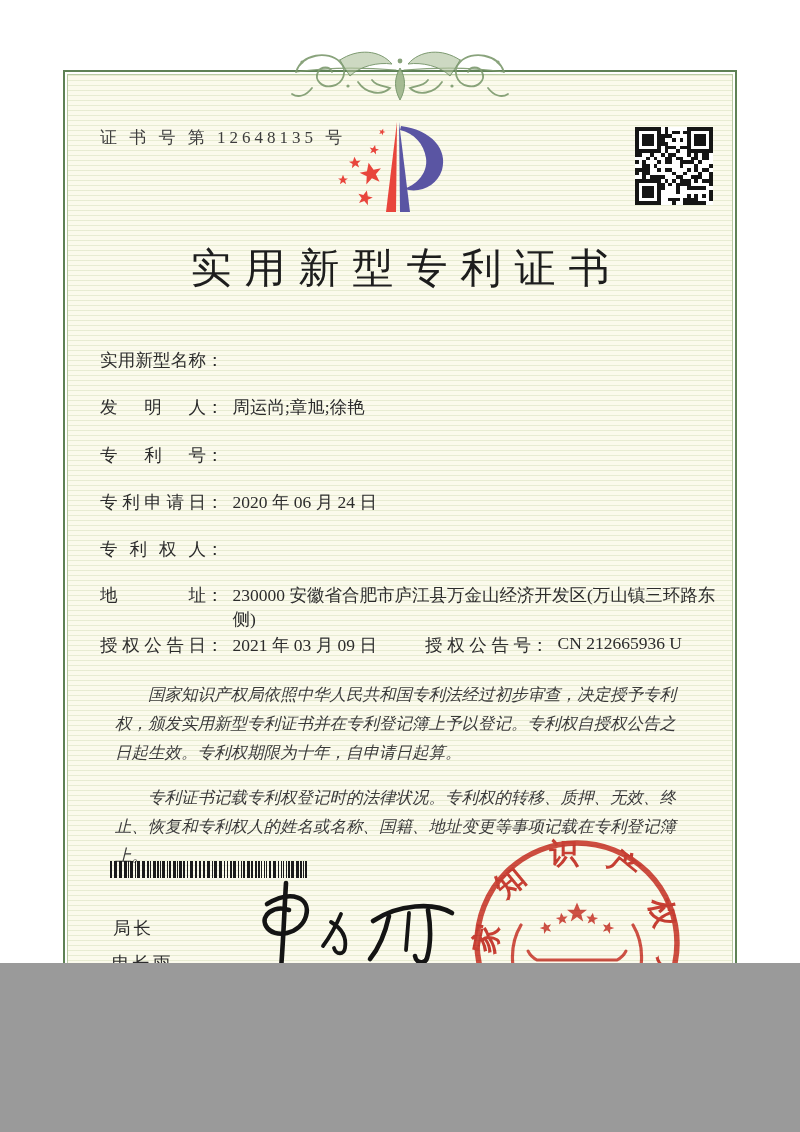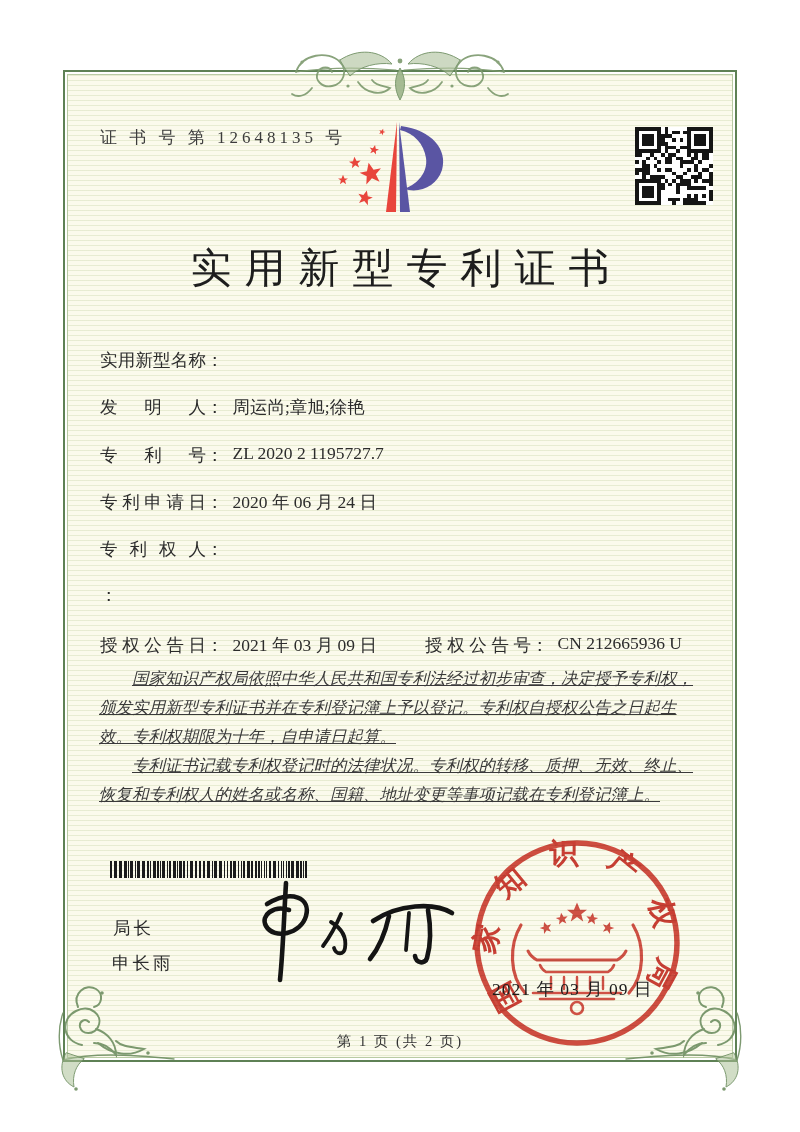--- a/index.html
+++ b/index.html
@@ -1,16 +1,16 @@
 <!DOCTYPE html>
 <html><head>
 <meta charset="utf-8">
 <style>
   html,body{margin:0;padding:0;background:#9a9a9a;}
-  .page{position:relative;width:800px;height:1132px;margin:0 auto;background:#ffffff;
+  .page{position:relative;width:800px;height:963px;margin:0 auto;background:#ffffff;
         font-family:"Liberation Serif","DejaVu Serif",serif;overflow:hidden;color:#2c2c2c;}
   
   .frame{position:absolute;left:63px;top:70px;width:670px;height:988px;border:2px solid #5e8155;}
   .frame-inner{position:absolute;left:2px;top:2px;right:2px;bottom:2px;border:1px solid #b9cba4;
         background:repeating-linear-gradient(180deg, rgba(186,203,150,.30) 0px, rgba(186,203,150,.30) 1px,
                    rgba(0,0,0,0) 1px, rgba(0,0,0,0) 5px), #fbfaec;}
   .orn{position:absolute;opacity:.9;}
   .cert-no{position:absolute;left:100px;top:126px;font-size:17px;letter-spacing:4px;color:#3c3c3c;}
   .logo{position:absolute;left:334px;top:116px;}
   .qr{position:absolute;left:635px;top:127px;width:78px;height:78px;background:#fff;}
@@ -18,21 +18,21 @@
   .title{position:absolute;top:241px;left:0;width:100%;text-align:center;font-size:41px;font-weight:500;
          letter-spacing:13px;text-indent:13px;color:#1d1d1d;}
   .row{position:absolute;left:100px;display:flex;font-size:17.5px;width:620px;}
   .lbl{display:inline-block;width:106px;text-align:justify;text-align-last:justify;white-space:nowrap;}
   .colon{margin-right:9px;}
   .val{flex:0 1 auto;}
   .val-address{width:486px;line-height:24px;}
   .grant2{position:absolute;left:325px;top:0;display:flex;}
   .paras{position:absolute;left:99px;top:664px;width:602px;font-size:16.5px;line-height:29px;
          font-style:italic;color:#3a3a3a;}
-  .paras p{margin:0;text-indent:2em;text-decoration:underline;}
+  .paras p{margin:16px;text-indent:2em;}
   .barcode{position:absolute;left:110px;top:861px;width:202px;height:17px;}
   .barcode i{position:absolute;top:0;height:17px;background:#1b1b1b;}
   .sig-title{position:absolute;left:113px;top:916px;font-size:17.5px;letter-spacing:3px;}
   .sig-name{position:absolute;left:112px;top:951px;font-size:17.5px;letter-spacing:3px;}
   .sig-svg{position:absolute;left:222px;top:876px;}
   .seal{position:absolute;left:467px;top:833px;mix-blend-mode:multiply;}
   .seal-date{position:absolute;left:492px;top:977px;font-size:17.5px;letter-spacing:1px;color:#1c1c1c;}
   .page-num{position:absolute;top:1032px;left:0;width:100%;text-align:center;font-size:14.5px;
             letter-spacing:2px;color:#333;}
   .back-note{position:absolute;top:1081px;left:0;width:100%;text-align:center;font-size:15.5px;
@@ -348,33 +348,34 @@
       <span class="colon">：</span>
   </div>
   <div class="row" style="top:395px;">
     <span class="lbl">发明人</span>
       <span class="colon">：</span>
     <span class="val">周运尚;章旭;徐艳</span>
   </div>
   <div class="row" style="top:443px;">
     <span class="lbl">专利号</span>
       <span class="colon">：</span>
-    <span class="val">ZL 2020 2 1195727.7</span>
   </div>
   <div class="row" style="top:490px;">
     <span class="lbl">专利申请日</span>
       <span class="colon">：</span>
     <span class="val">2020 年 06 月 24 日</span>
   </div>
   <div class="row" style="top:537px;">
     <span class="lbl">专利权人</span>
       <span class="colon">：</span>
   </div>
   <div class="row" style="top:583px;">
-      <span class="colon">：</span>
+    <span class="lbl">地址</span>
+      <span class="colon">：</span>
+    <span class="val val-address">230000 安徽省合肥市庐江县万金山经济开发区(万山镇三环路东侧)</span>
   </div>
   <div class="row" style="top:633px;">
     <span class="lbl">授权公告日</span>
       <span class="colon">：</span>
     <span class="val">2021 年 03 月 09 日</span>
     <span class="grant2">
       <span class="lbl">授权公告号</span>
         <span class="colon">：</span>
       <span class="val">CN 212665936 U</span>
     </span>

